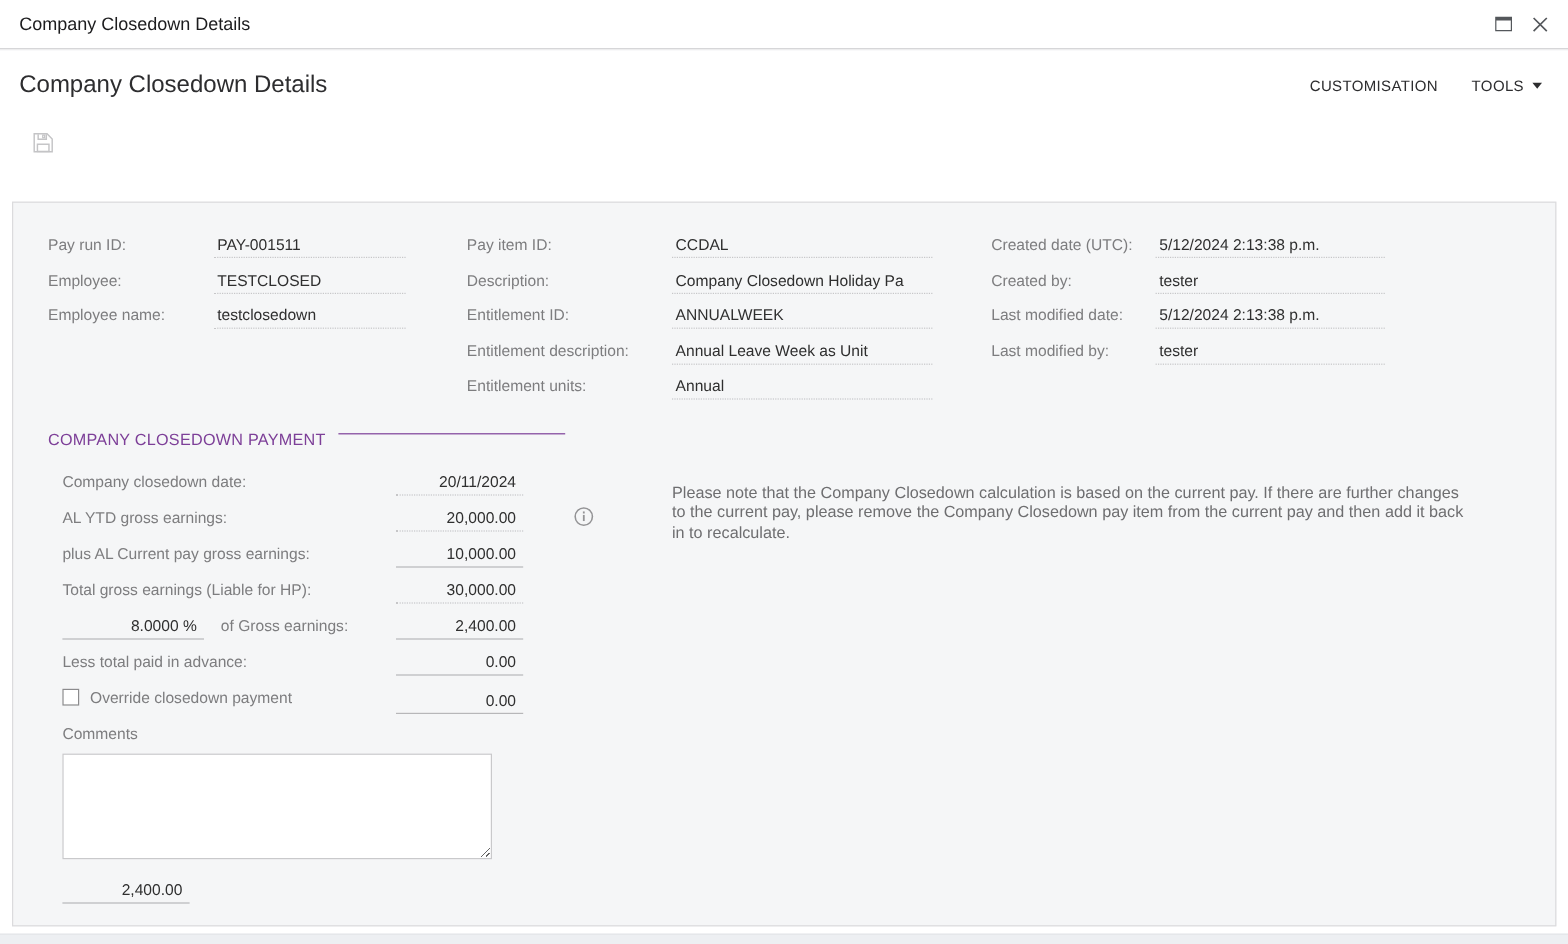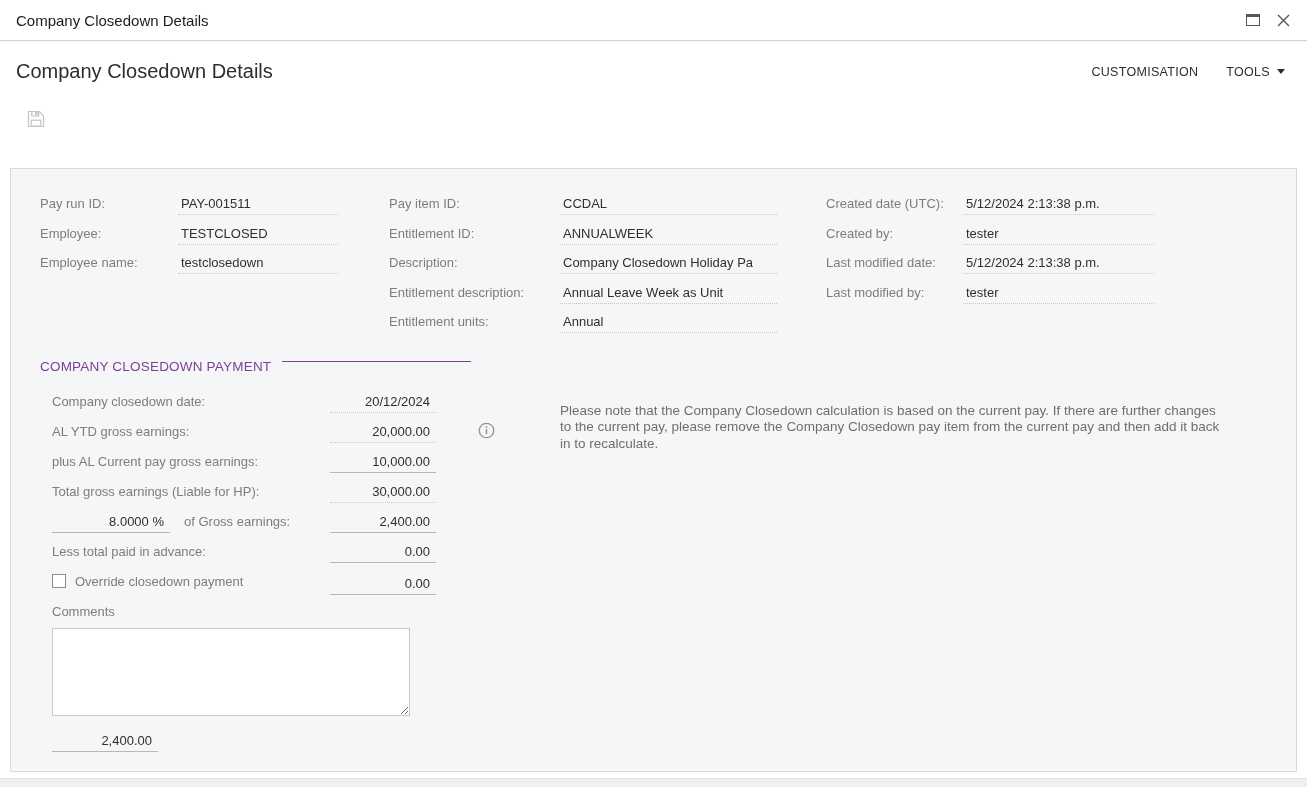--- a/index.html
+++ b/index.html
@@ -133,26 +133,26 @@
         <span class="fval dotted">testclosedown</span>
       </div>
     </div>
 
     <div class="col2">
       <div class="frow">
         <span class="flabel">Pay item ID:</span>
         <span class="fval dotted">CCDAL</span>
       </div>
       <div class="frow">
+        <span class="flabel">Description:</span>
+        <span class="fval dotted">Company Closedown Holiday Pa</span>
+      </div>
+      <div class="frow">
         <span class="flabel">Entitlement ID:</span>
         <span class="fval dotted">ANNUALWEEK</span>
-      </div>
-      <div class="frow">
-        <span class="flabel">Description:</span>
-        <span class="fval dotted">Company Closedown Holiday Pa</span>
       </div>
       <div class="frow">
         <span class="flabel">Entitlement description:</span>
         <span class="fval dotted">Annual Leave Week as Unit</span>
       </div>
       <div class="frow">
         <span class="flabel">Entitlement units:</span>
         <span class="fval dotted">Annual</span>
       </div>
     </div>
@@ -180,21 +180,21 @@
   <div class="section-head">
     <span class="section-title">COMPANY CLOSEDOWN PAYMENT</span>
     <span class="section-line"></span>
   </div>
 
   <div class="pay-area">
     <div class="pay-fields">
 
       <div class="pay-row">
         <span class="pay-label">Company closedown date:</span>
-        <span class="pay-val dotted">20/12/2024</span>
+        <span class="pay-val dotted">20/11/2024</span>
       </div>
 
       <div class="pay-row">
         <span class="pay-label">AL YTD gross earnings:</span>
         <span class="pay-val dotted">20,000.00</span>
         <span class="info-wrap">
           <svg width="17" height="17" viewBox="0 0 17 17">
             <circle cx="8.5" cy="8.5" r="7.2" fill="none" stroke="#949496" stroke-width="1.3"></circle>
             <rect x="7.75" y="7.1" width="1.5" height="5.1" fill="#949496"></rect>
             <rect x="7.75" y="4.2" width="1.5" height="1.7" fill="#949496"></rect>

